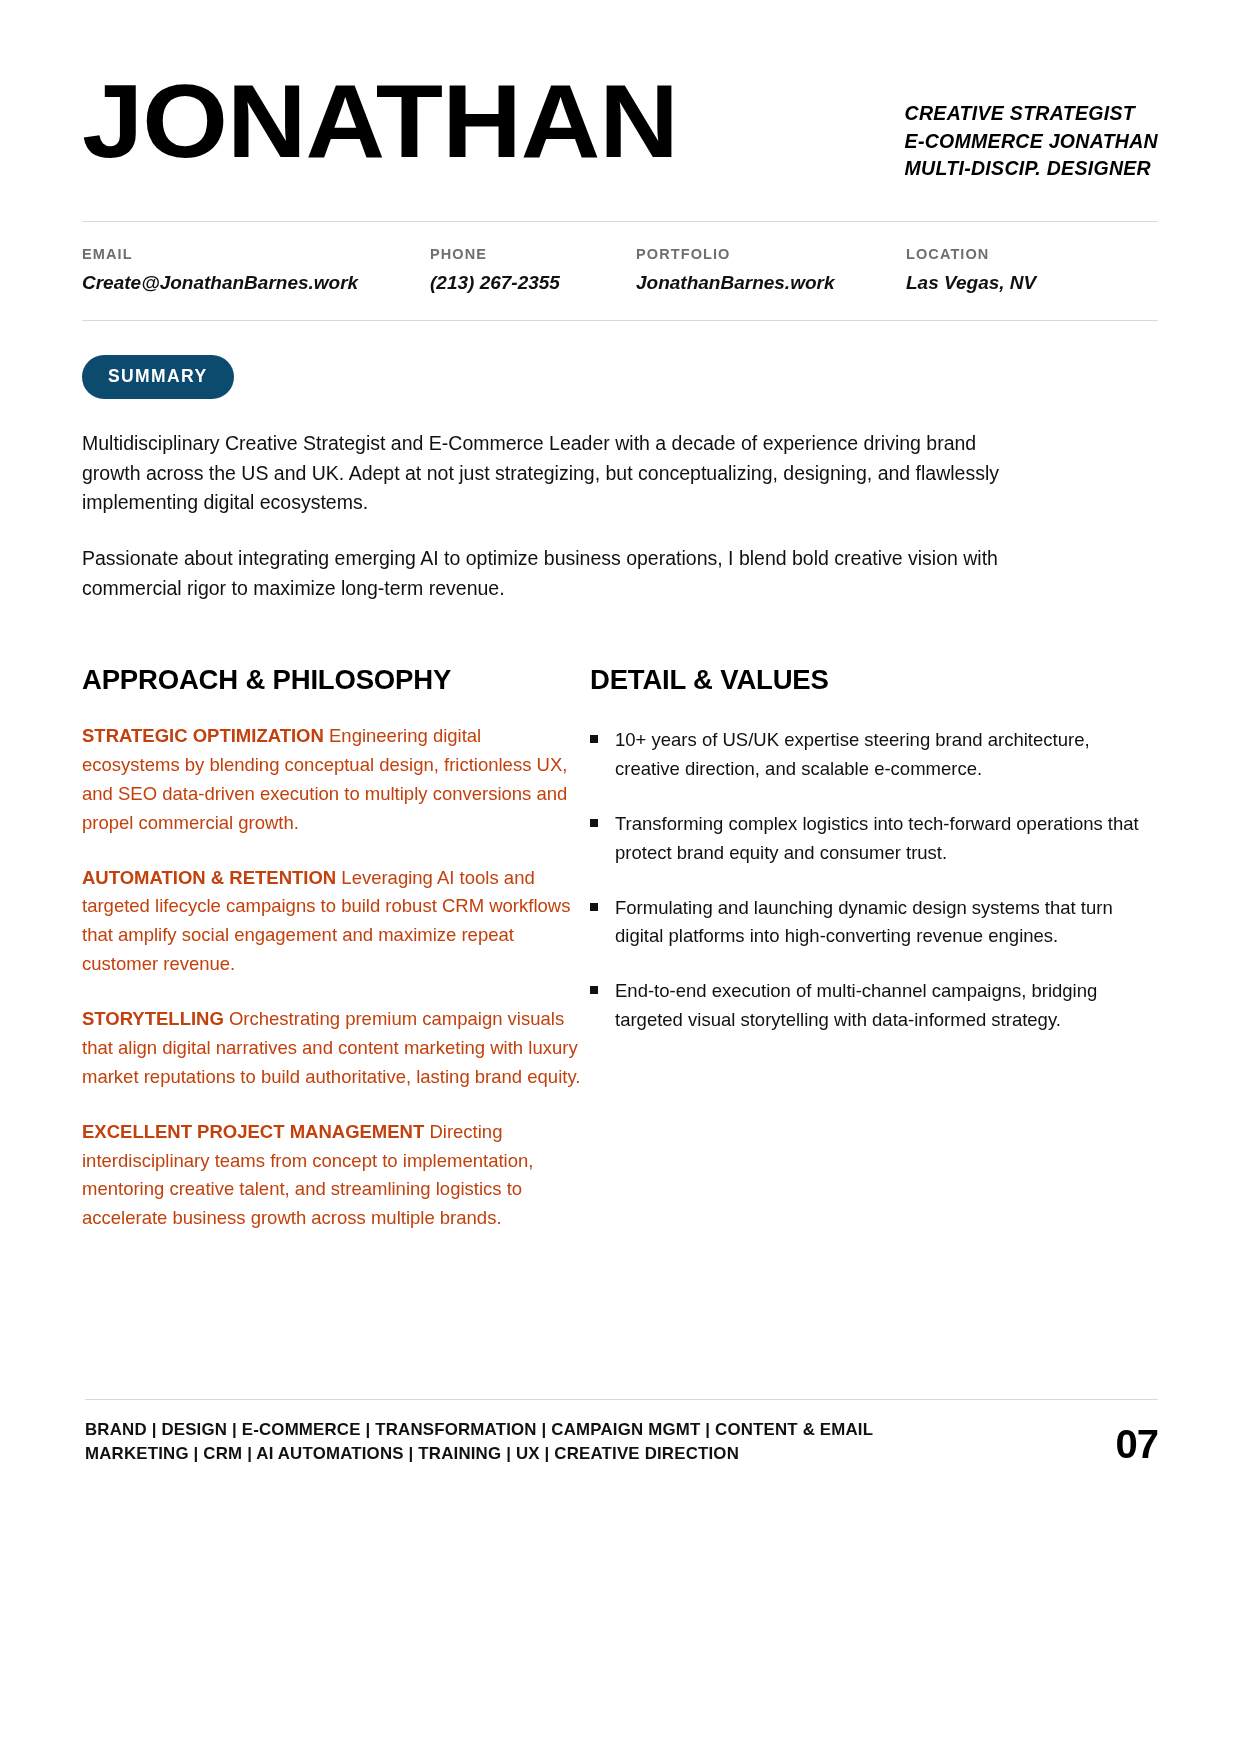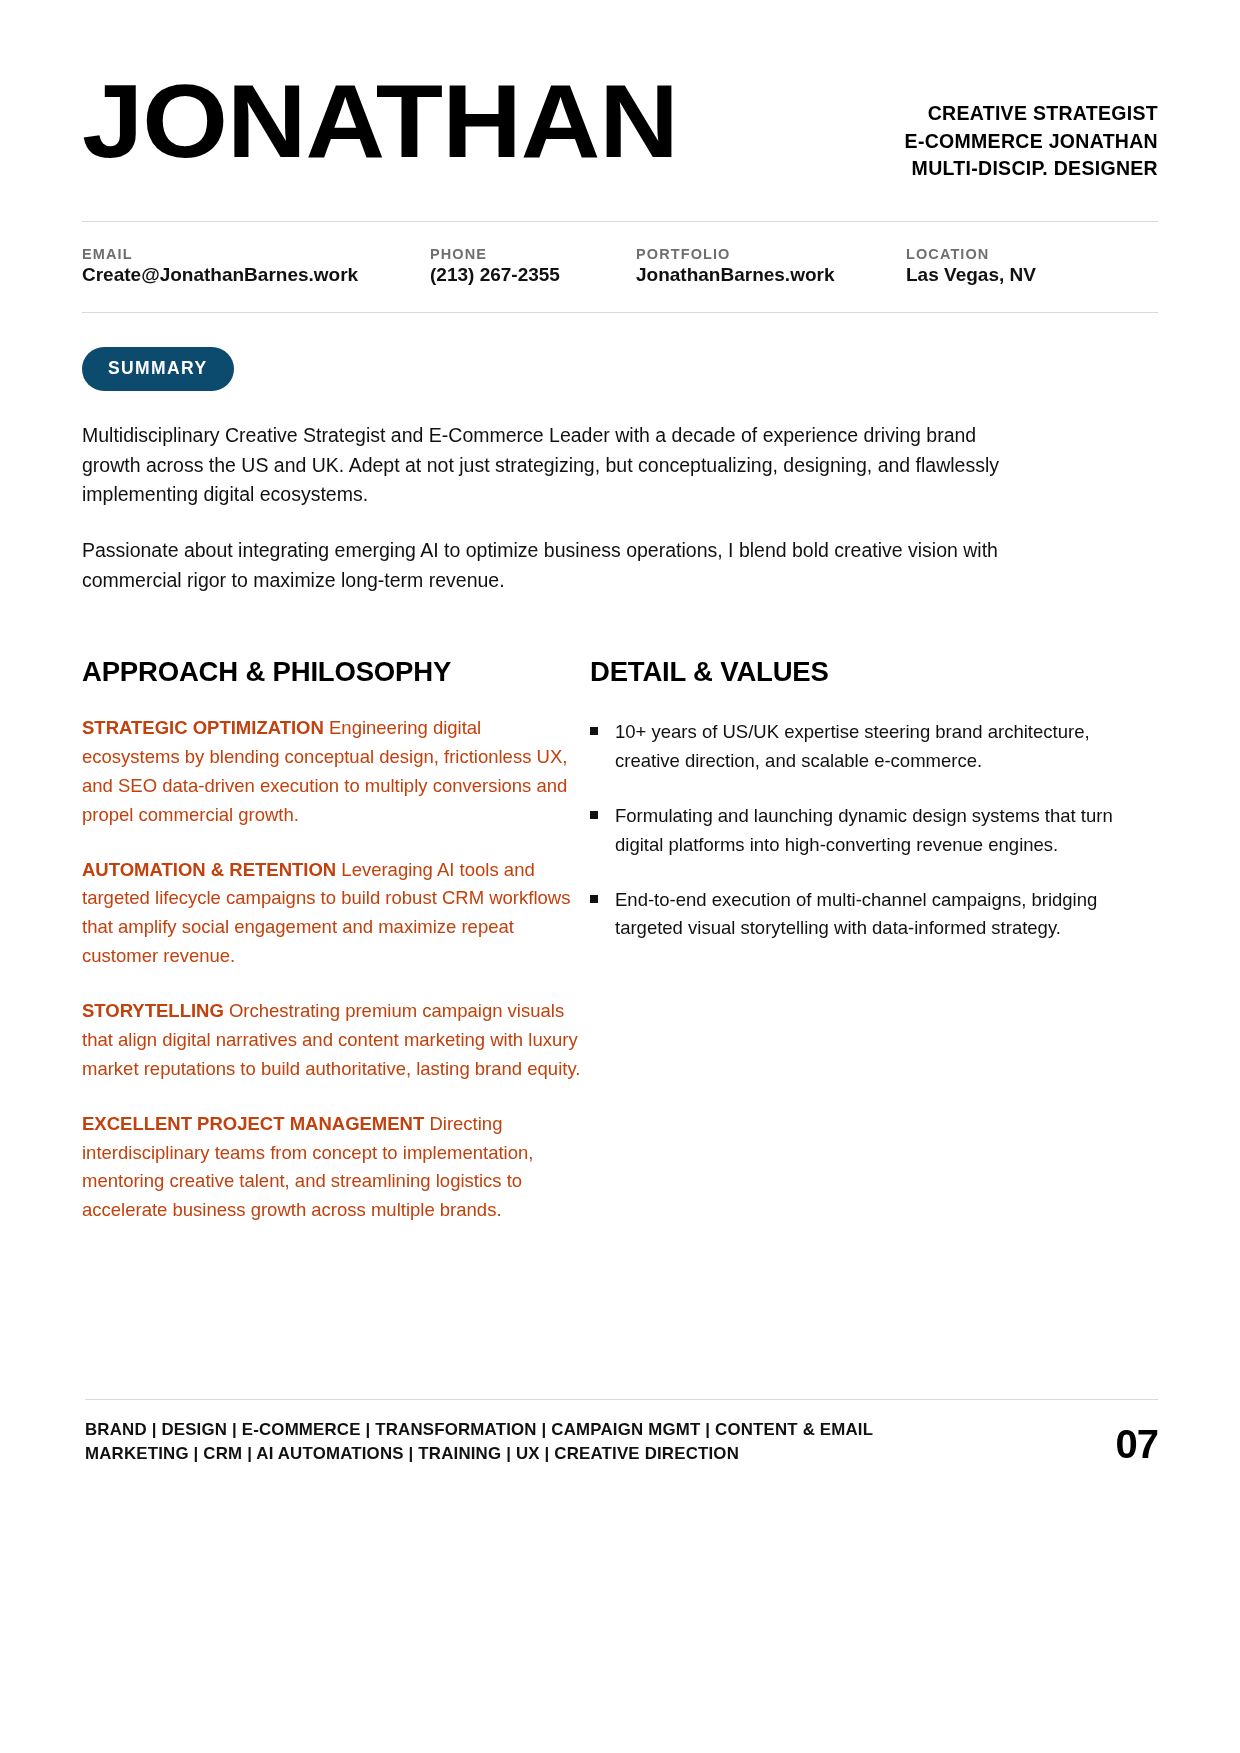--- a/index.html
+++ b/index.html
@@ -24,28 +24,29 @@
     line-height:0.84;
     letter-spacing:-1px;
     color:#000;
     transform:scaleX(1.06);
     transform-origin:left center;
     white-space:nowrap;
   }
   .name-line-2 { margin-top:6px; }
 
   .tagline {
-    text-align:right;
+    text-align:left;
     padding-top:22px;
     font-weight:700;
     font-size:19.5px;
     line-height:1.42;
     letter-spacing:0.3px;
     color:#000;
     white-space:nowrap;
+    font-style:italic;
   }
 
   
   .second-row { display:flex; align-items:center; margin-top:-4px; }
   .circles { flex:1 1 auto; display:flex; align-items:center; justify-content:flex-end;
              margin-left:26px; margin-bottom:4px; }
   .circles svg { display:block; }
 
   
   .rule { height:1px; background:#d9d9d9; width:100%; }
@@ -57,21 +58,21 @@
   .contact-col { flex:0 0 auto; }
   .c1 { width:348px; }
   .c2 { width:206px; }
   .c3 { width:270px; }
   .c4 { width:auto; }
   .contact-label {
     font-weight:700; font-size:14.5px; letter-spacing:1.1px;
     color:#6f6f73; text-transform:uppercase;
   }
   .contact-value {
-    font-weight:700; font-size:19px; color:#111; margin-top:2px; white-space:nowrap;
+    font-weight:700; font-size:19px; color:#111; margin-top:10px; white-space:nowrap;font-style:italic;
   }
 
   
   .pill {
     display:inline-block; background:#0c4a6e; color:#fff;
     border-radius:999px; padding:11px 26px 12px 26px;
     font-weight:700; font-size:17.5px; letter-spacing:1.4px;
     margin-top:34px;
   }
   .summary { margin-top:30px; }
@@ -201,20 +202,21 @@
     <div class="col-right">
       <div class="col-head">DETAIL &amp; VALUES</div>
 
       <ul class="bullets">
         <li>
           <span class="marker"></span>
           <span>10+ years of US/UK expertise steering brand architecture, creative direction, and scalable e-commerce.</span>
         </li>
         <li>
           <span class="marker"></span>
+          <span>Transforming complex logistics into tech-forward operations that protect brand equity and consumer trust.</span>
         </li>
         <li>
           <span class="marker"></span>
           <span>Formulating and launching dynamic design systems that turn digital platforms into high-converting revenue engines.</span>
         </li>
         <li>
           <span class="marker"></span>
           <span>End-to-end execution of multi-channel campaigns, bridging targeted visual storytelling with data-informed strategy.</span>
         </li>
       </ul>

